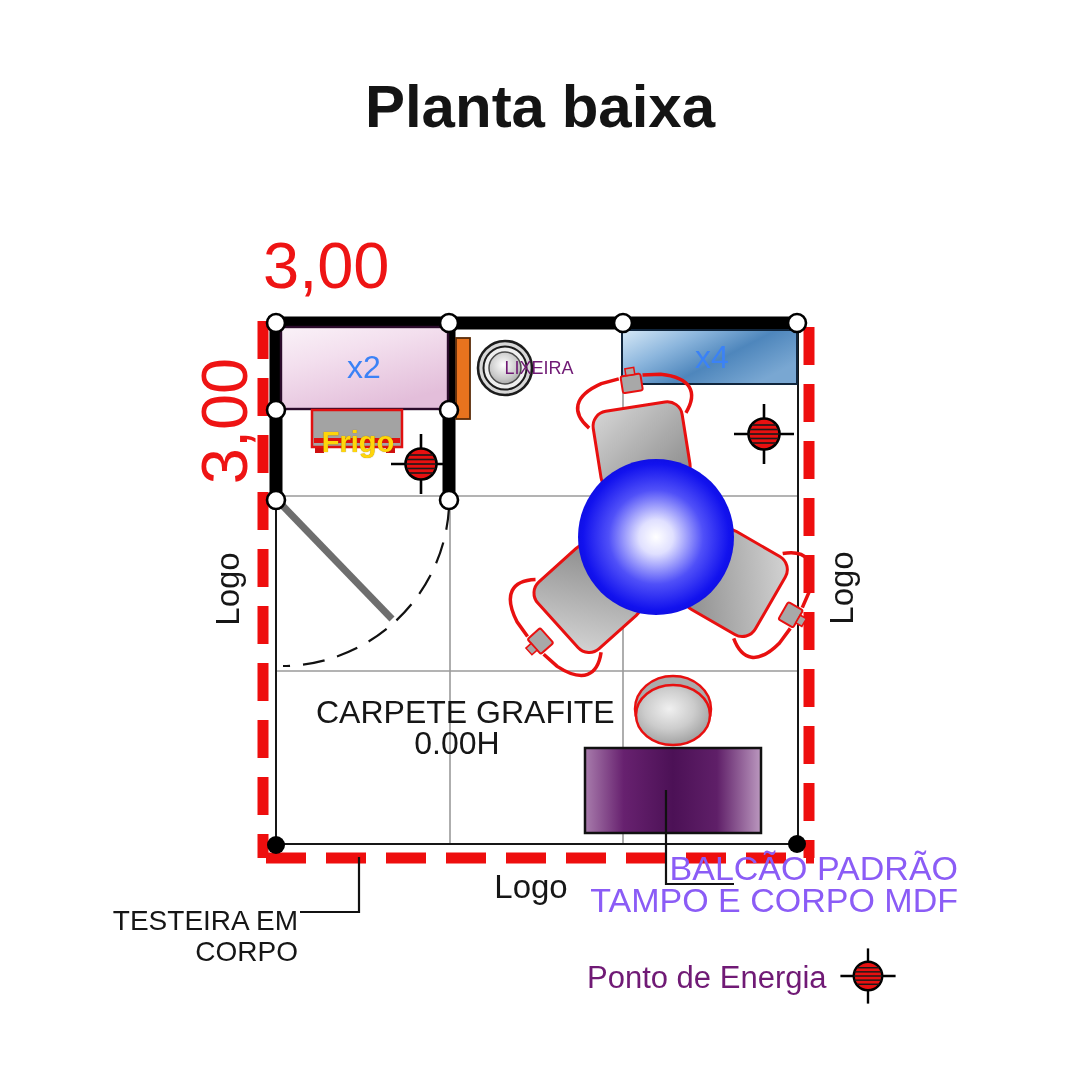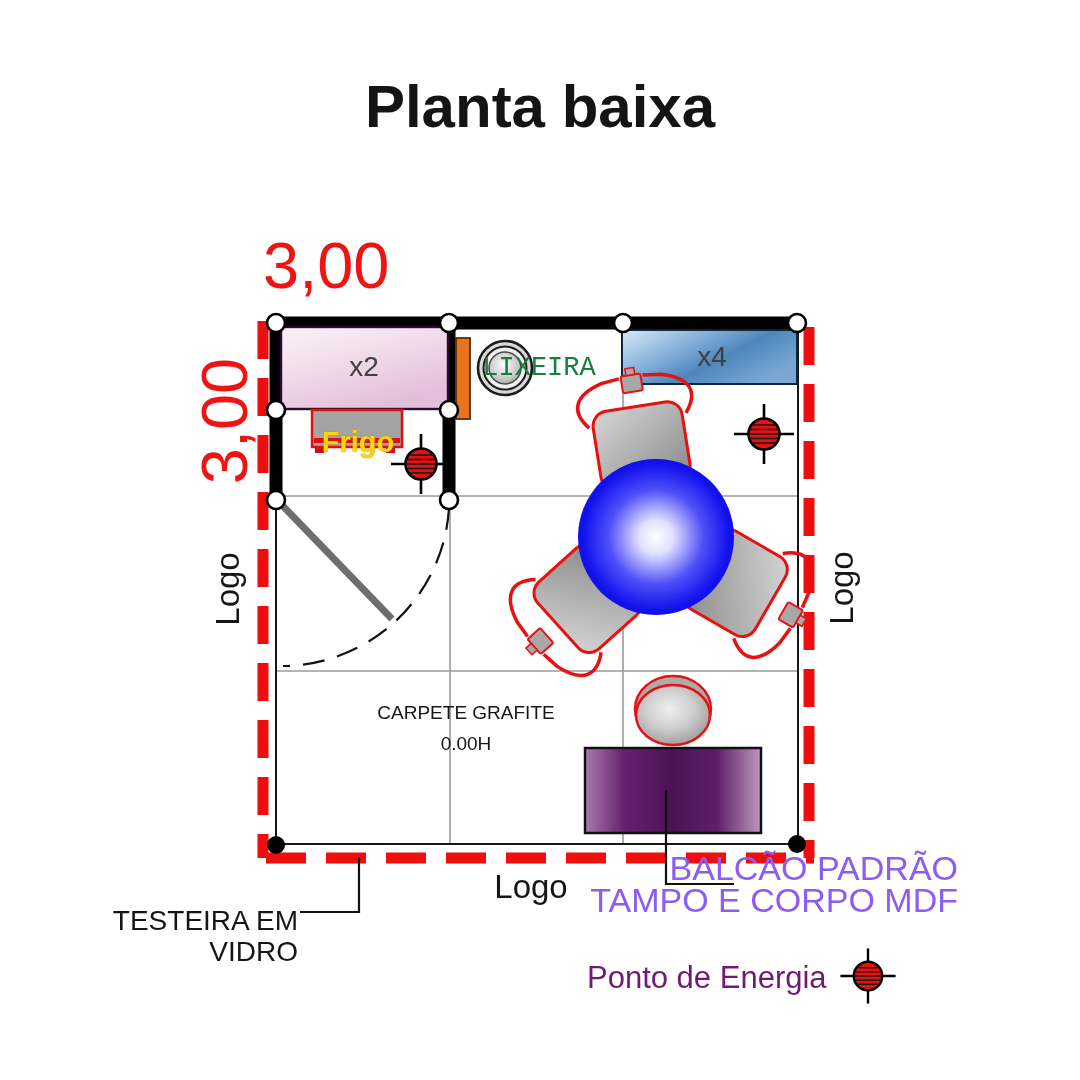--- a/index.html
+++ b/index.html
@@ -4,22 +4,22 @@
 <style>
   html,body{margin:0;padding:0;background:#ffffff;}
   body{width:1080px;height:1080px;font-family:"Liberation Sans",sans-serif;color:#161616;}
   .stage{position:relative;width:1080px;height:1080px;overflow:hidden;background:#fff;}
   .stage svg{position:absolute;left:0;top:0;}
   .abs{position:absolute;white-space:nowrap;}
   .ctr{transform:translate(-50%,-50%);}
   .rot90{transform:translate(-50%,-50%) rotate(-90deg);}
   .title{font-size:60px;font-weight:bold;letter-spacing:0px;color:#141414;}
   .dim{font-size:65px;color:#ee1414;}
-  .item-label{font-size:28px;color:#404040;}
-  .small-label{font-size:27px;color:#15803d;font-family:Liberation Mono, monospace;}
+  .item-label{font-size:32px;color:#3b82f6;}
+  .small-label{font-size:18px;color:#701a75;}
   .frigo{font-size:29px;color:#ffd60a;font-weight:bold;text-shadow:0 0 1px #8a6a00;}
   .logo{font-size:33px;color:#161616;}
   .anno{font-size:28px;line-height:31px;color:#161616;margin-top:16px;}
   .anno2{font-size:34px;line-height:32px;color:#8b5cf6;}
   .legend-label{font-size:31px;color:#701a75;}
   .right-align{text-align:right;}
   .center-align{text-align:center;}
 </style>
 </head>
 <body>
@@ -172,28 +172,28 @@
 
   <div class="abs ctr item-label" style="left:364px;top:367px;">x2</div>
   <div class="abs ctr frigo" style="left:358px;top:442px;">Frigo</div>
   <div class="abs ctr small-label" style="left:539px;top:368px;">LIXEIRA</div>
   <div class="abs ctr item-label" style="left:712px;top:357px;">x4</div>
 
   <div class="abs rot90 logo" style="left:228px;top:589px;">Logo</div>
   <div class="abs rot90 logo" style="left:842px;top:588px;">Logo</div>
   <div class="abs ctr logo" style="left:531px;top:887px;">Logo</div>
 
-  <div class="abs center-align" style="left:325px;top:697px;width:282px;font-size:19px;line-height:31px;">
+  <div class="abs center-align" style="left:316px;top:697px;width:282px;font-size:32px;line-height:31px;">
     <div>CARPETE GRAFITE</div>
     <div>0.00H</div>
   </div>
 
   <div class="abs anno right-align" style="right:782px;top:889px;">
     <div>TESTEIRA EM</div>
-    <div>VIDRO</div>
+    <div>CORPO</div>
   </div>
 
   <div class="abs anno2 right-align" style="right:122px;top:852px;">
     <div>BALCÃO PADRÃO</div>
     <div>TAMPO E CORPO MDF</div>
   </div>
 
   <div class="abs legend-label" style="left:587px;top:960px;">Ponto de Energia</div>
 
 </div>

